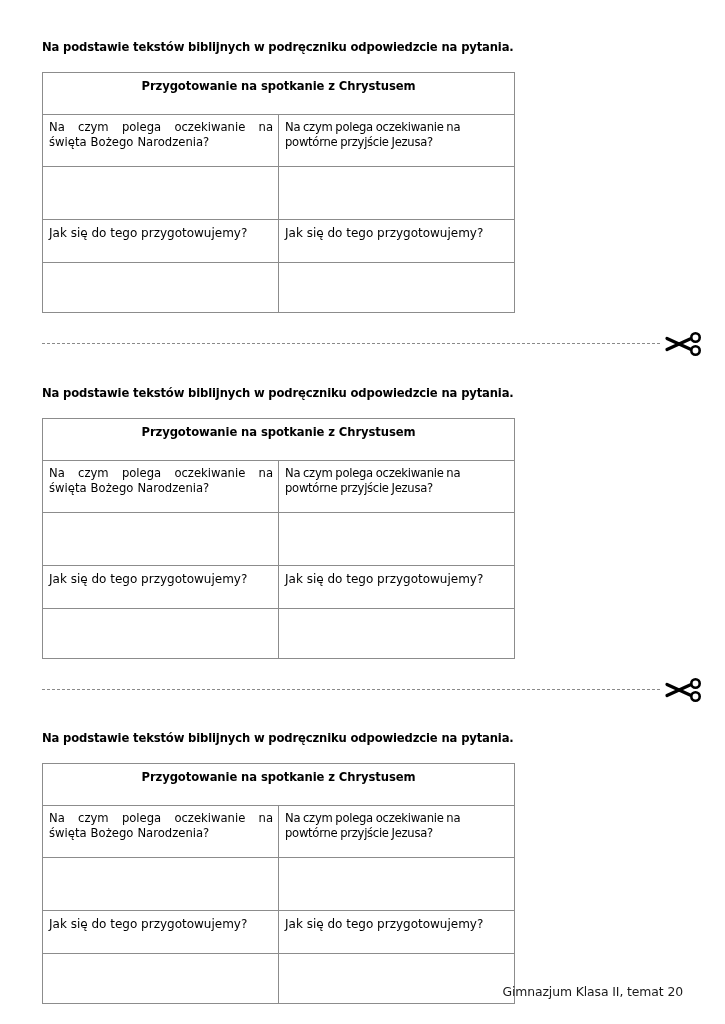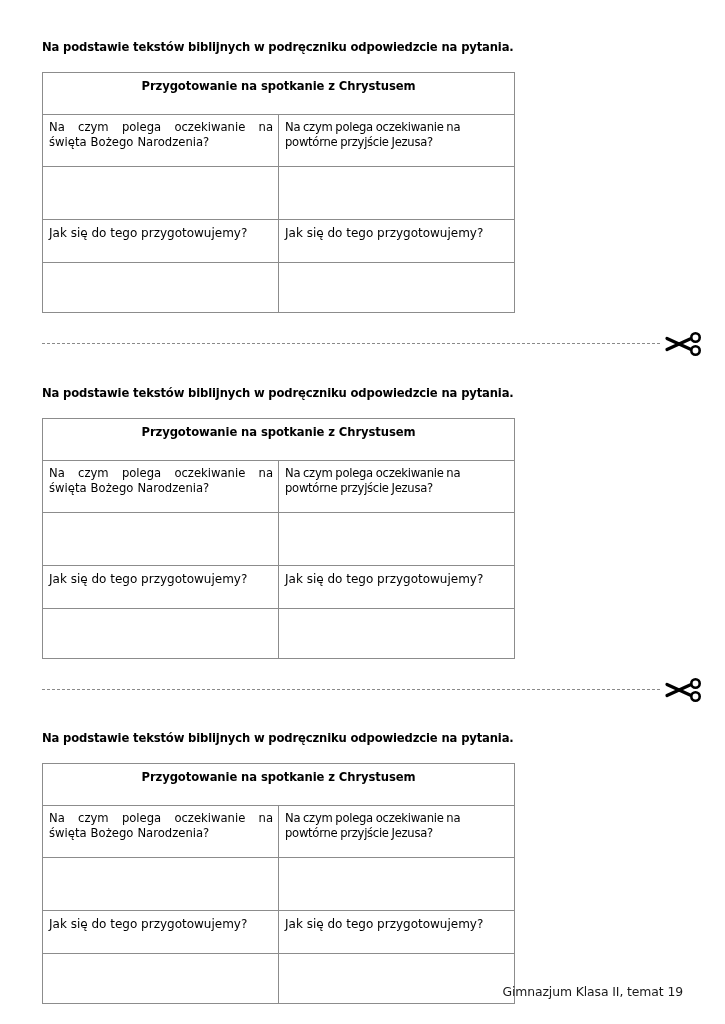--- a/index.html
+++ b/index.html
@@ -260,15 +260,15 @@
           <td class="s-cell">Jak się do tego przygotowujemy?</td>
         </tr>
         <tr>
           <td class="a2-cell"></td>
           <td class="a2-cell"></td>
         </tr>
       </tbody>
     </table>
   </section>
 
-  <div class="footer">Gimnazjum Klasa II, temat 19</div>
+  <div class="footer">Gimnazjum Klasa II, temat 20</div>
 
 </div>
 
 </body></html>

